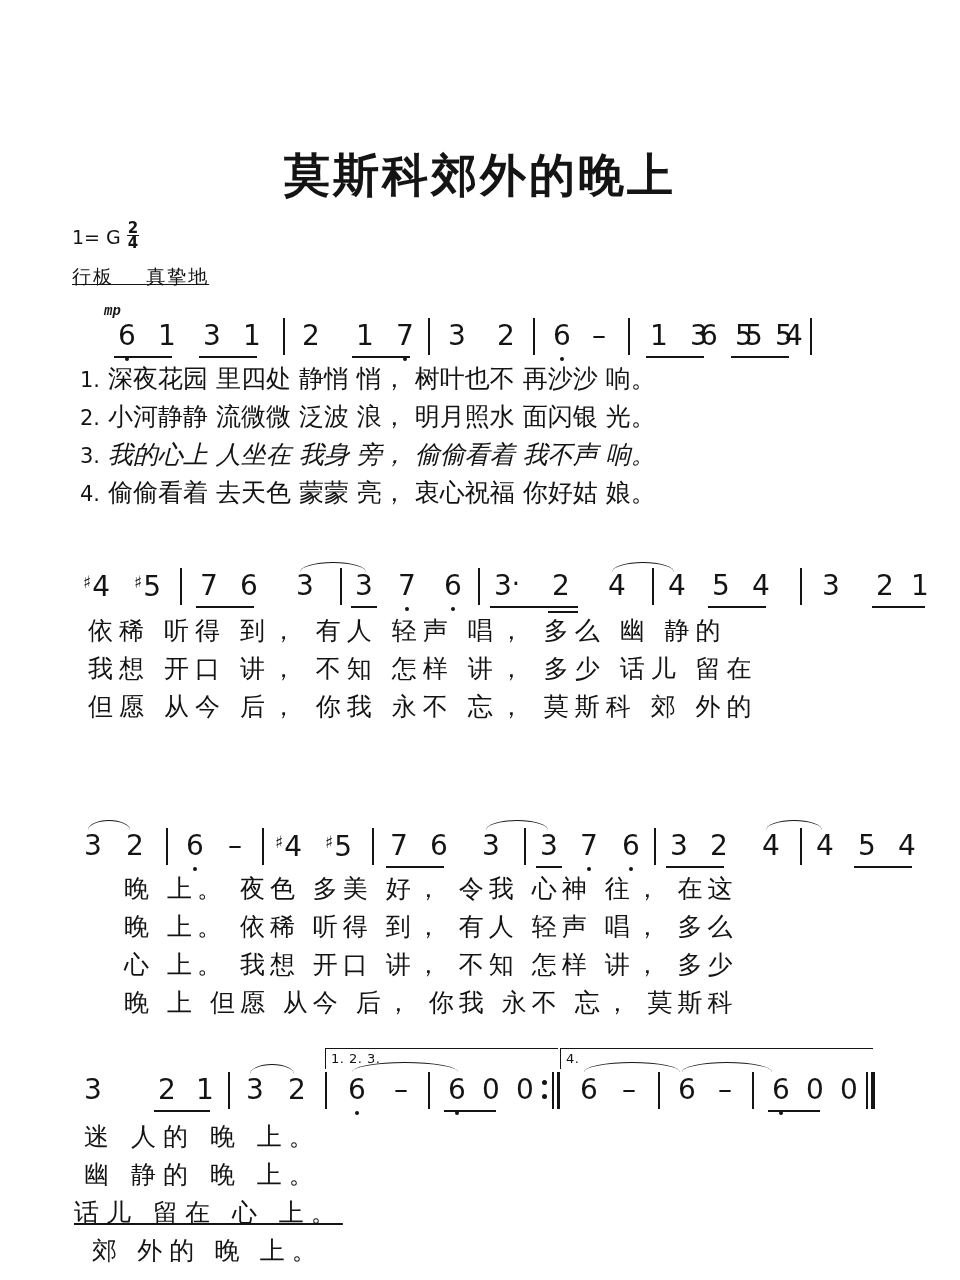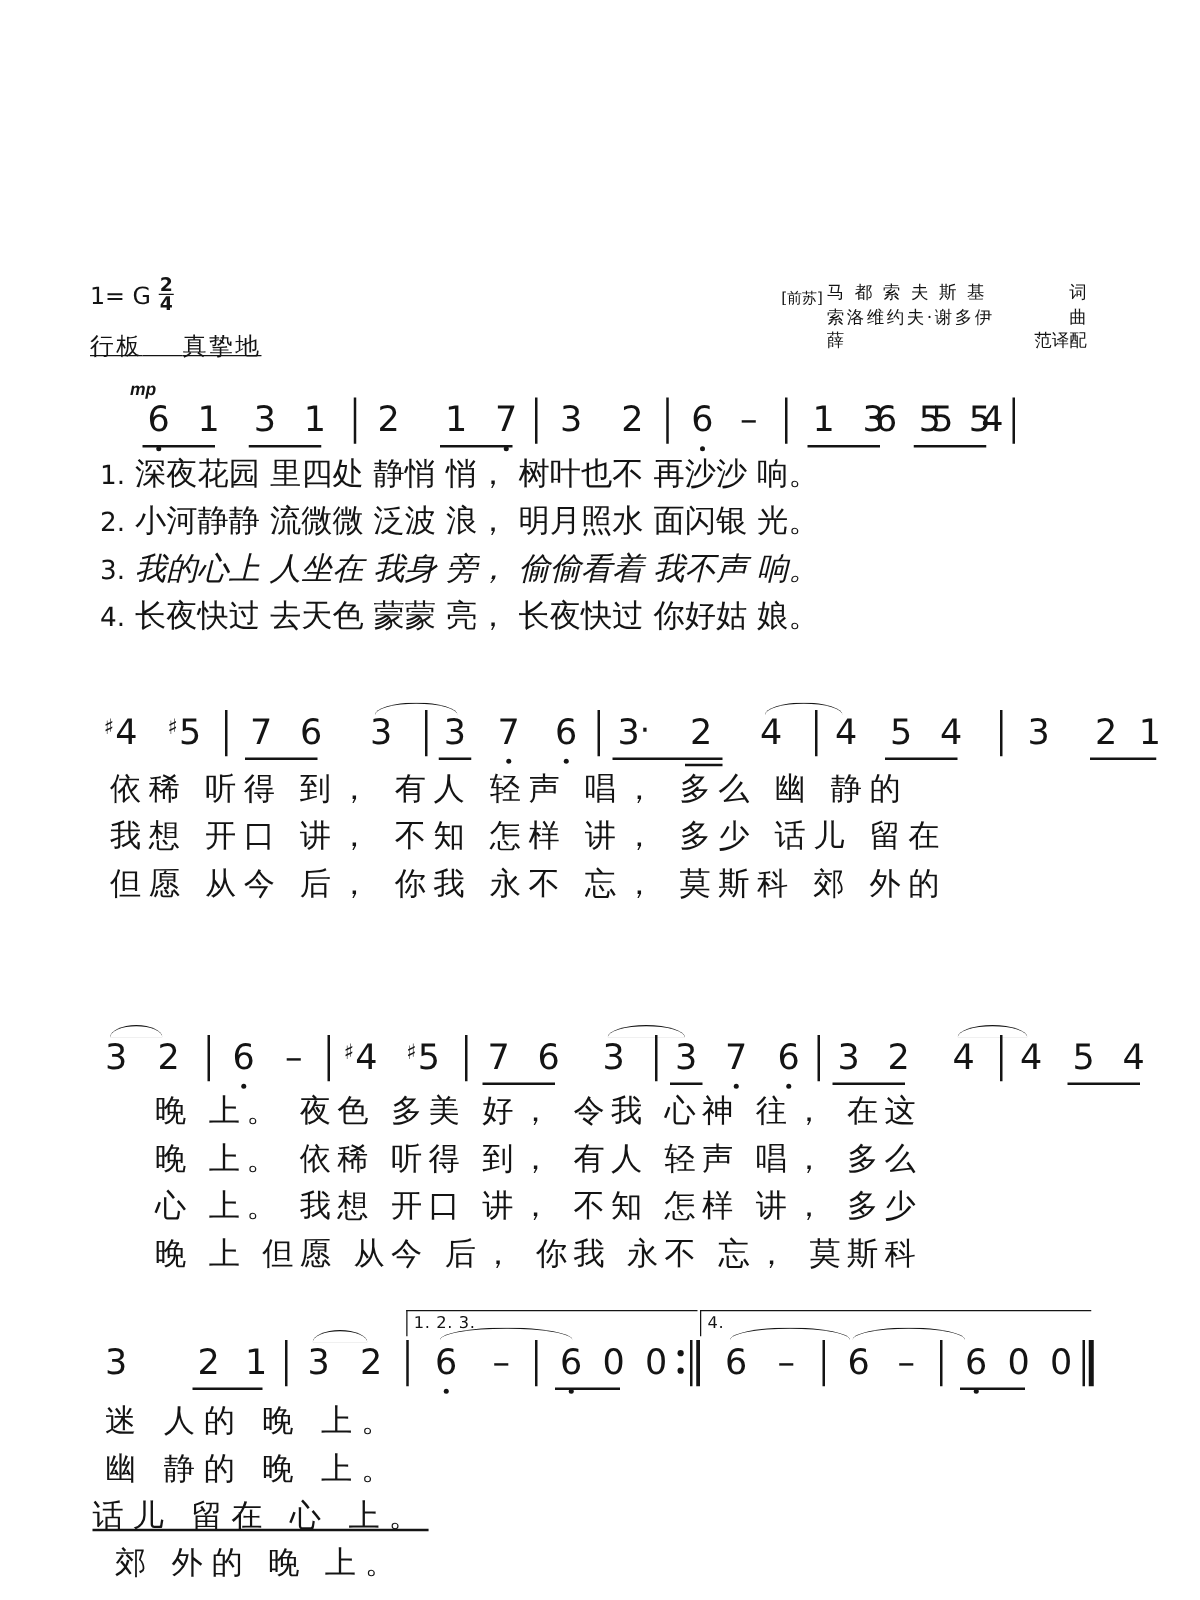--- a/index.html
+++ b/index.html
@@ -88,21 +88,21 @@
   .credits-row .role { letter-spacing: 0px; padding-left: 6px;}
   .credits-row.last { min-width: 208px; }
 
   .dynamic-mp {
     position: absolute;
     top: 303px;
     left: 104px;
     font-style: italic;
     font-weight: bold;
     font-size: 14px;
-    font-family: Liberation Sans, sans-serif;
+    font-family: Liberation Mono, monospace;
   }
 
   
   .system { position: absolute; left: 0; width: 960px; }
 
   .notes-row {
     position: relative;
     height: 48px;
     font-family: "DejaVu Sans", "Liberation Sans", sans-serif;
   }
@@ -208,54 +208,38 @@
     line-height: 1;
     top: 4px;
     white-space: nowrap;
   }
 </style>
 </head>
 <body>
 
 <div class="sheet">
 
+  <div class="title">莫斯科郊外的晚上</div>
 
   <div class="key-block">
     <div class="key-line">
       <span>1=</span>
       <span>G</span>
       <span class="frac">
         <span class="num">2</span>
         <span class="den">4</span>
       </span>
     </div>
     <div class="tempo-line">
       <span>行板</span>
       &nbsp;&nbsp;
       <span>真挚地</span>
     </div>
   </div>
 
-  <div class="credits">
-    <div class="credits-country">[前苏]</div>
-    <div class="credits-lines">
-      <div class="credits-row">
-        <span class="who">马 都 索 夫 斯 基</span>
-        <span class="role">词</span>
-      </div>
-      <div class="credits-row">
-        <span class="who">索洛维约夫·谢多伊</span>
-        <span class="role">曲</span>
-      </div>
-      <div class="credits-row last">
-        <span class="who">薛</span>
-        <span class="role">范译配</span>
-      </div>
-    </div>
-  </div>
 
   <div class="dynamic-mp">mp</div>
 
   <div class="system" style="top:316px;">
     <div class="notes-row">
 
       <span class="note dot-low" style="left:118px;">6</span>
       <span class="note" style="left:158px;">1</span>
       <span class="beam" style="left:114px; top:40px; width:58px;"></span>
       <span class="note" style="left:203px;">3</span>
@@ -305,21 +289,21 @@
     <div class="lyric-line">
       <span class="num" style="left:80px; top:6px;">2.</span>
       <span class="syl" style="left:108px;">小河静静 流微微 泛波 浪，  明月照水 面闪银 光。</span>
     </div>
     <div class="lyric-line">
       <span class="num" style="left:80px; top:6px;">3.</span>
       <span class="syl" style="left:108px;font-style:italic;">我的心上 人坐在 我身 旁，  偷偷看着 我不声 响。</span>
     </div>
     <div class="lyric-line">
       <span class="num" style="left:80px; top:6px;">4.</span>
-      <span class="syl" style="left:108px;">长夜快过 去天色 蒙蒙 亮，  长夜快过 你好姑 娘。</span>
+      <span class="syl" style="left:108px;">偷偷看着 去天色 蒙蒙 亮，  衷心祝福 你好姑 娘。</span>
     </div>
   </div>
 
   <div class="system" style="top:566px;">
     <div class="notes-row">
 
       <span class="note" style="left:84px;"><span class="acc">♯</span>4</span>
       <span class="note" style="left:135px;"><span class="acc">♯</span>5</span>
       <span class="barline" style="left:180px;"></span>
 

